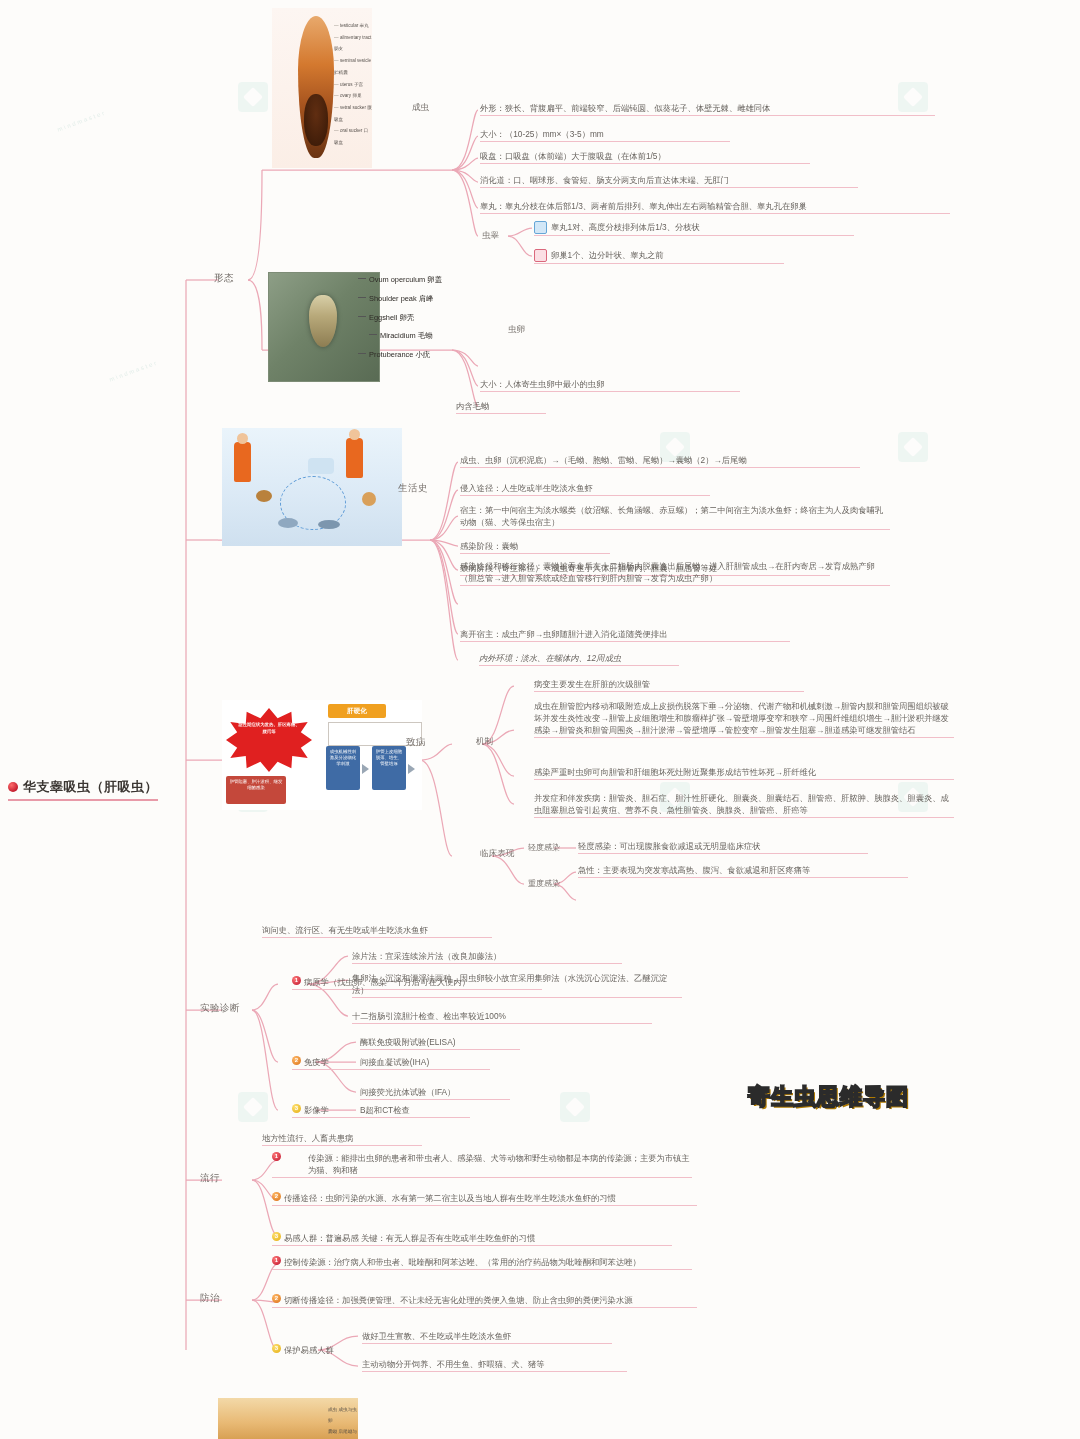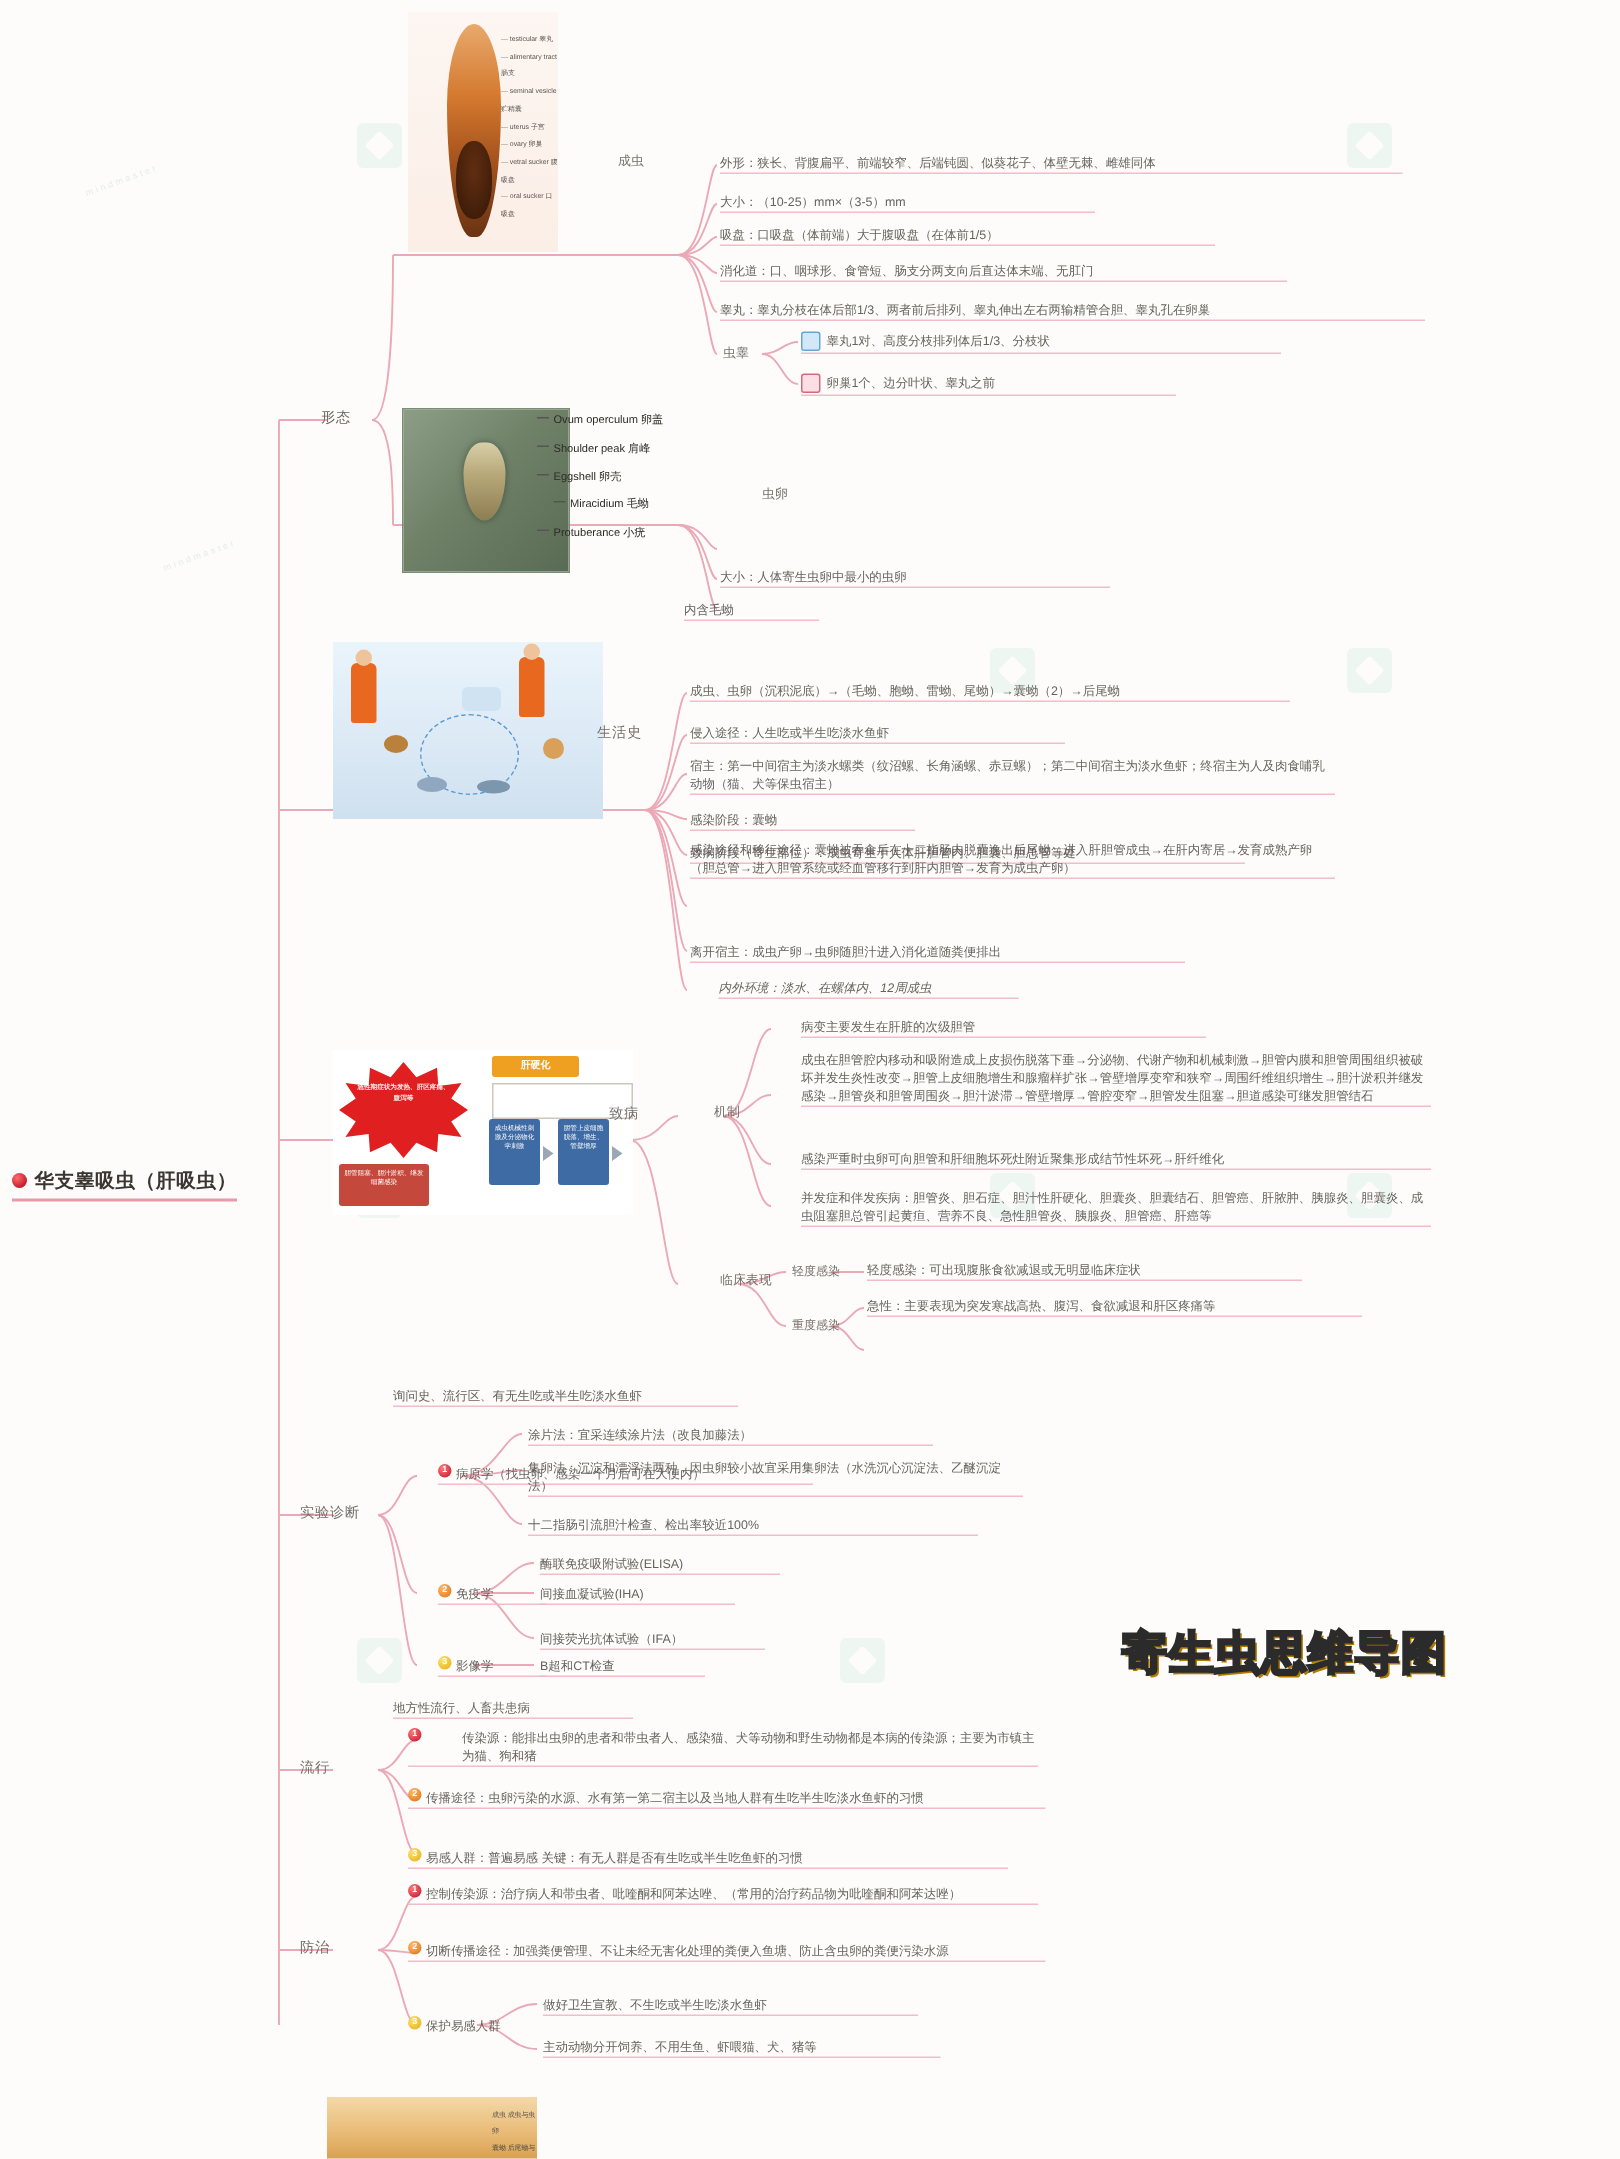--- a/index.html
+++ b/index.html
@@ -120,21 +120,21 @@
 
   .fig-bottom{
     left:218px;top:1398px;width:140px;height:42px;
     background:linear-gradient(180deg,#f3d9a8 0%,#e8b974 60%,#d79f52 100%);
   }
   .fig-bottom .cap{position:absolute;left:110px;top:6px;font-size:4.6px;color:#4a4540;line-height:2.4;}
 
   
   .wm-art{
     position:absolute;left:748px;top:1082px;
-    font-size:30px;font-weight:bold;letter-spacing:1px;
+    font-size:22px;font-weight:bold;letter-spacing:1px;
     color:#f7c400;
     -webkit-text-stroke:2px #2b2b2b;
     text-shadow:2px 2px 0 #b07a00;
     font-family:"DejaVu Sans",sans-serif;
   }
   .wm-tile{
     position:absolute;width:30px;height:30px;opacity:.30;
     background:#cfe9e2;border-radius:4px;
   }
   .wm-tile:after{

